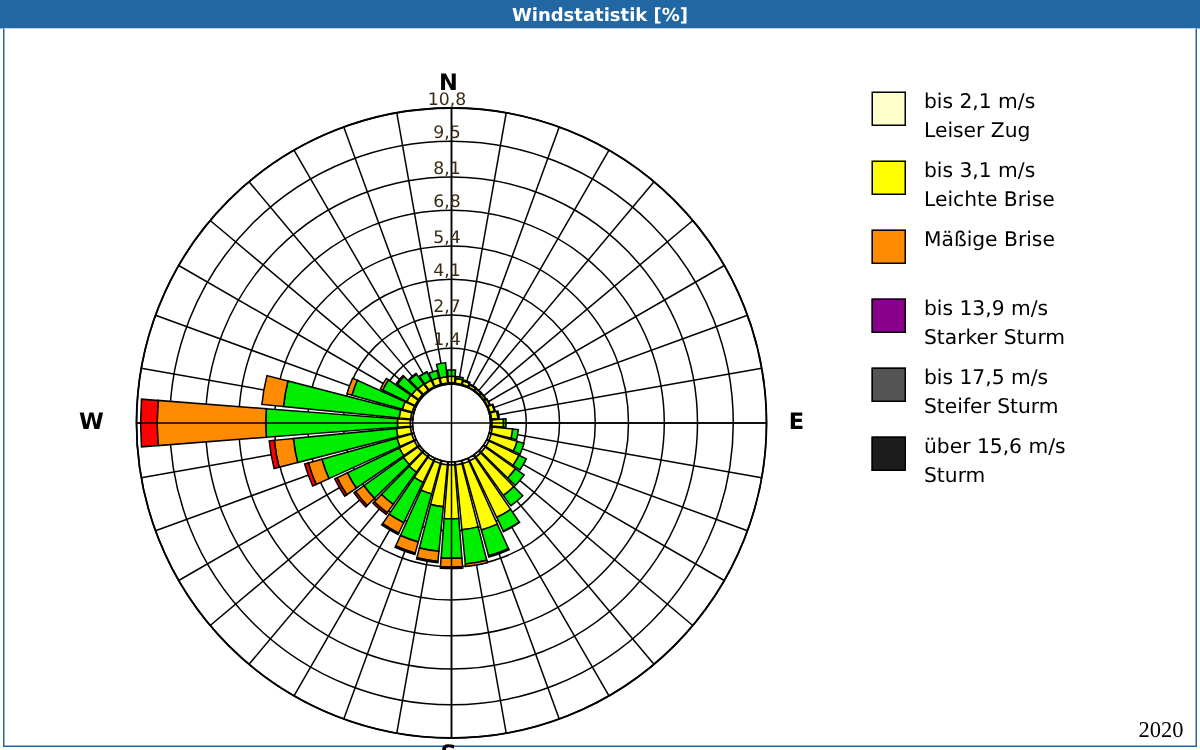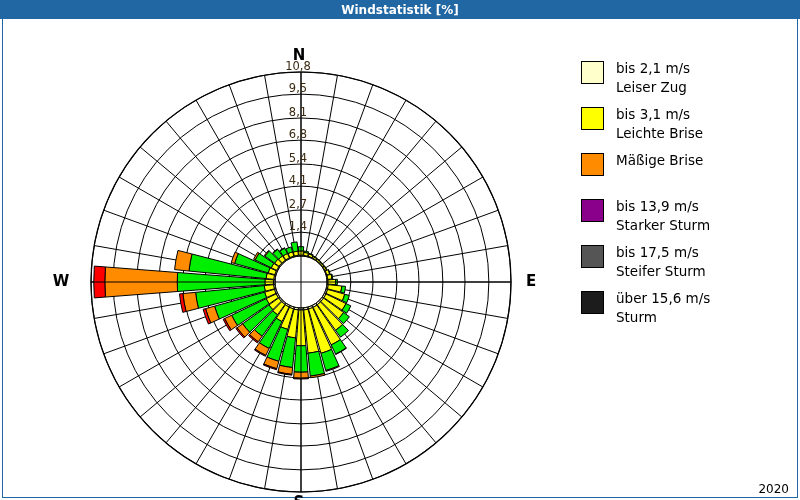--- a/index.html
+++ b/index.html
@@ -99,22 +99,23 @@
     color: #000000;
     line-height: 19px;
   }
   .legend-text div { white-space: nowrap; }
 
   
   #footer-year {
     position: absolute;
     right: 8px;
     bottom: 1px;
-    font-size: 12px;
+    font-size: 15px;
     color: #000000;
+    font-family: Liberation Serif, serif;
   }
   svg text.tick-label {
     font-family: "DejaVu Sans", "Liberation Sans", sans-serif;
     font-size: 11.5px;
     fill: #3a2a12;
   }
 </style>
 </head>
 <body>
 

